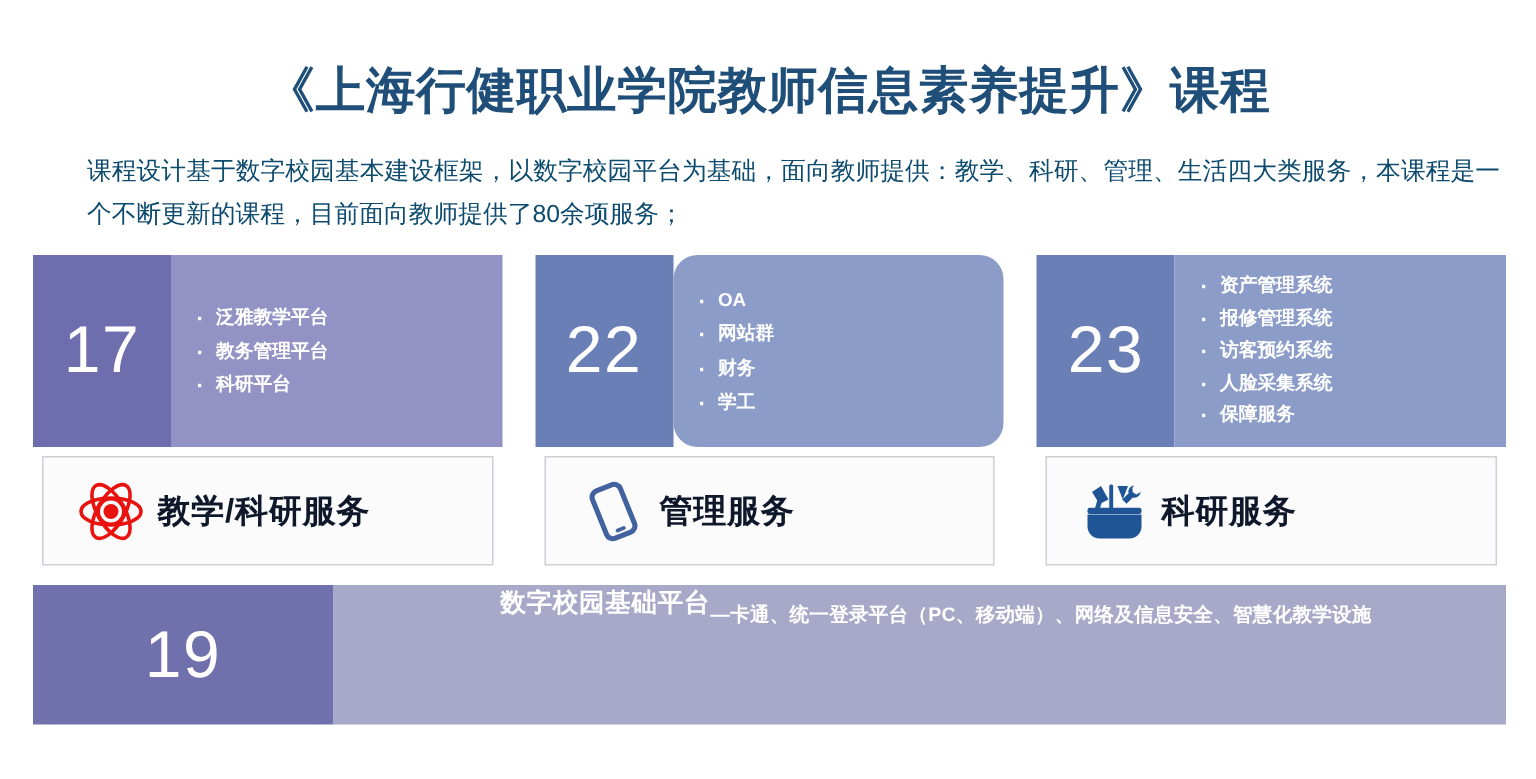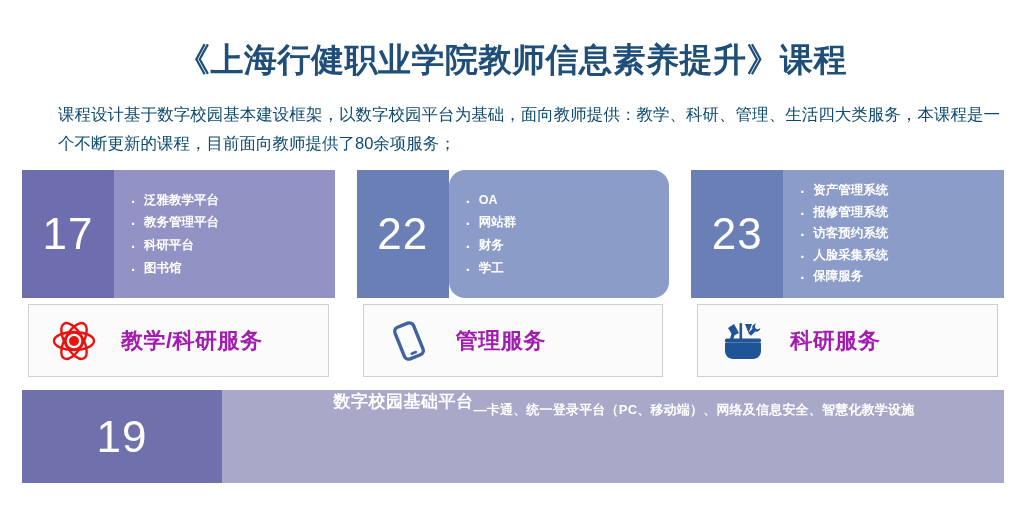--- a/index.html
+++ b/index.html
@@ -114,22 +114,22 @@
   }
   .service-icon {
     width: 46px;
     height: 46px;
     flex: 0 0 46px;
     display: flex;
     align-items: center;
     justify-content: center;
   }
   .service-label {
-    margin-left: 24px;
-    color: #a21caf;
+    margin-left: 8px;
+    color: #0f172a;
     font-size: 22px;
     font-weight: bold;
     letter-spacing: 0.5px;
   }
 
   
   .bottom-bar {
     display: flex;
     margin: 13px 20px 0 22px;
     height: 93px;
@@ -177,21 +177,20 @@
 <div class="cards-row">
 
   <div class="card">
     <div class="card-top">
       <div class="card-number" style="background: rgb(110, 110, 175);">17</div>
       <div class="card-list" style="background: rgb(146, 146, 196);">
         <ul>
           <li>泛雅教学平台</li>
           <li>教务管理平台</li>
           <li>科研平台</li>
-          <li>图书馆</li>
         </ul>
       </div>
     </div>
     <div class="card-service">
       <span class="service-icon">
         <svg width="44" height="44" viewBox="0 0 44 44">
           <g fill="none" stroke="#e8130f" stroke-width="2.4">
             <ellipse cx="22" cy="22" rx="20" ry="9"></ellipse>
             <ellipse cx="22" cy="22" rx="20" ry="9" transform="rotate(60 22 22)"></ellipse>
             <ellipse cx="22" cy="22" rx="20" ry="9" transform="rotate(120 22 22)"></ellipse>

